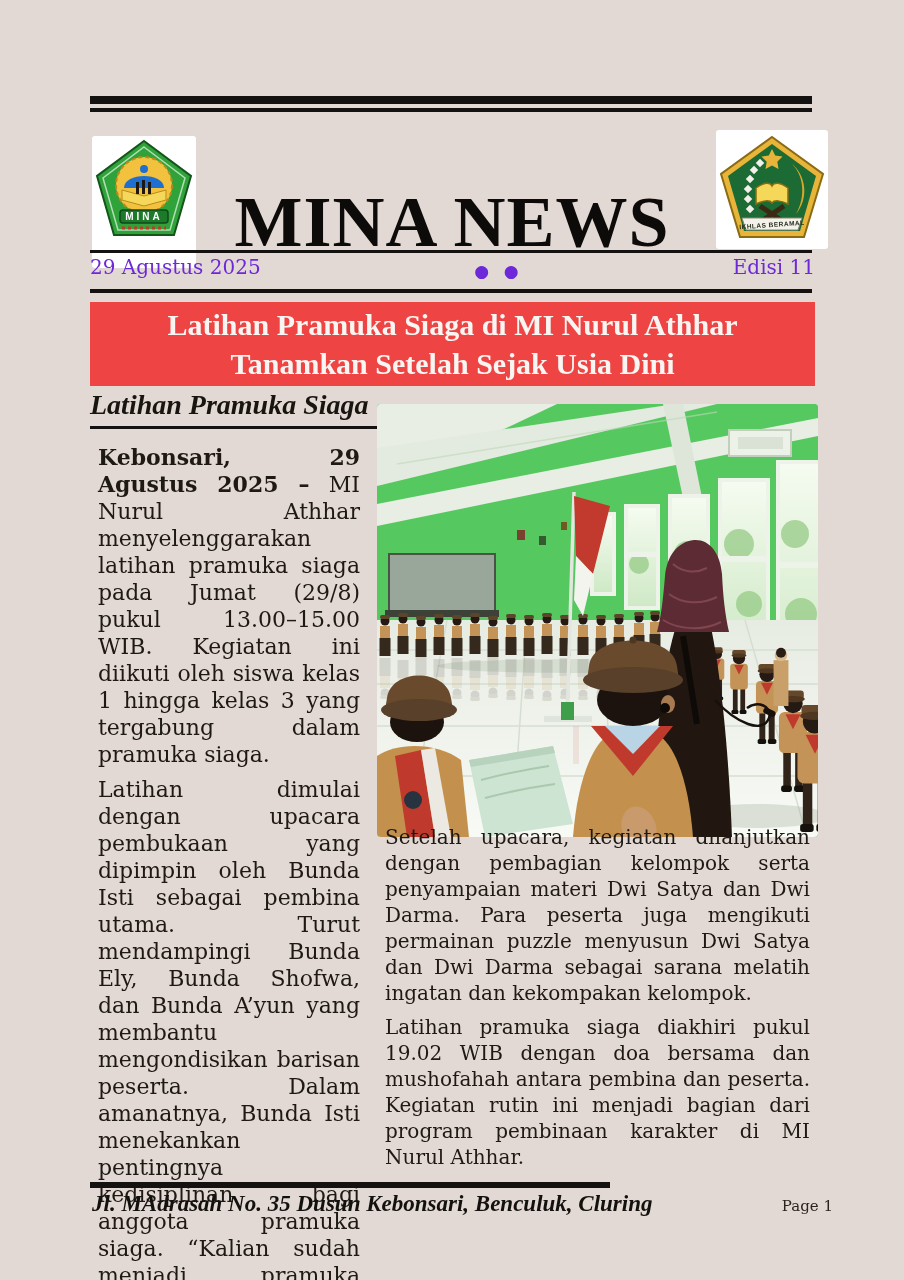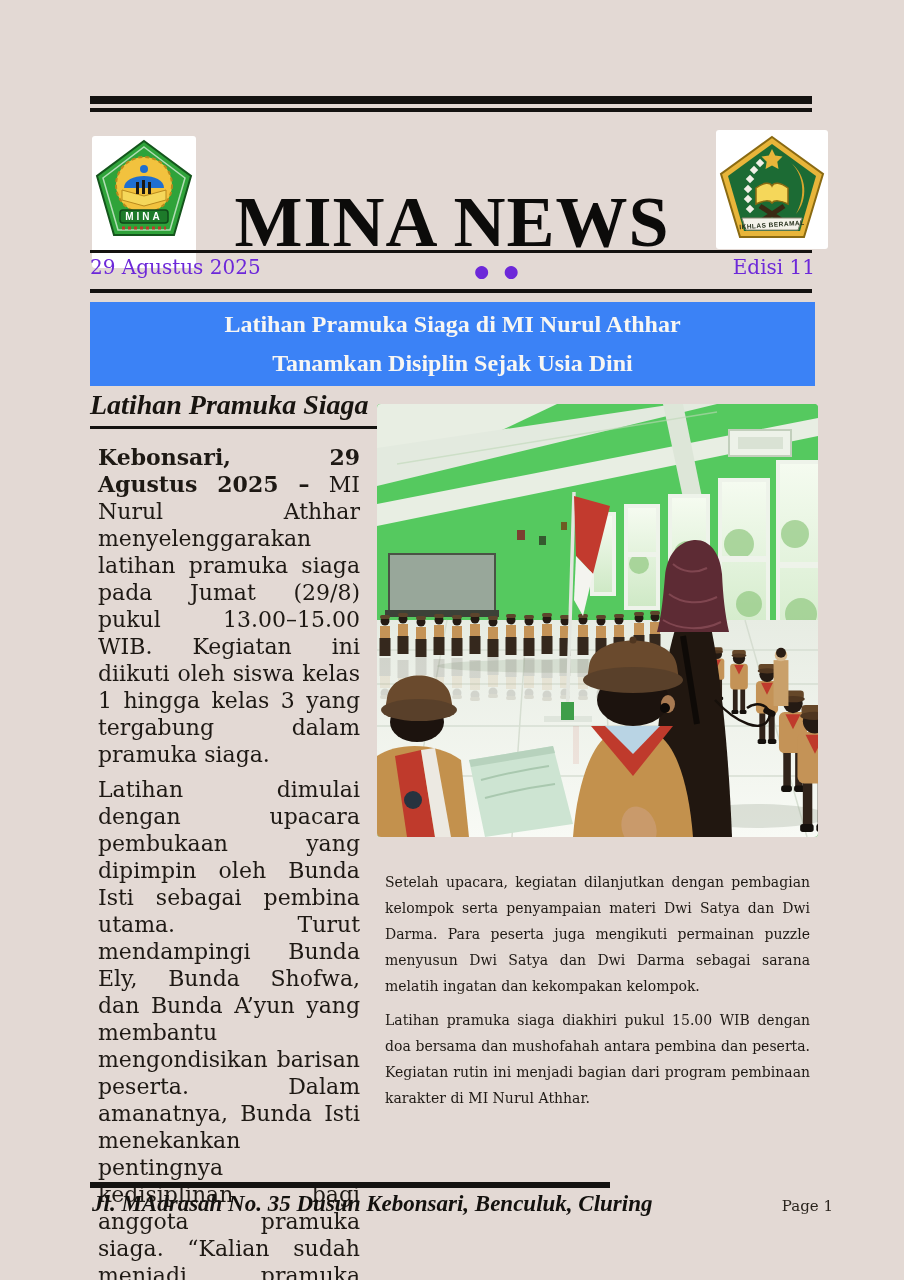--- a/index.html
+++ b/index.html
@@ -22,40 +22,40 @@
     position:absolute; left:90px; width:725px; top:255px; height:30px;
     display:flex; justify-content:space-between;
     font-size:20px; color:#6d28d9;gap:33px;
   }
   .dateline .center { display:flex; align-items:center; gap:14px; letter-spacing:0.5px; }
   .bullet { font-size:17px; line-height:1; transform:translateY(1px); }
 
   
   .headline-box {
     position:absolute; left:90px; width:725px; top:302px; height:84px;
-    background:#3b82f6; color:#f7f6f3; text-align:center;
+    background:#ef4444; color:#f7f6f3; text-align:center;
     font-family:"Liberation Serif", serif; font-weight:bold;
-    font-size:24px; line-height:39px; padding-top:3px; box-sizing:border-box;
+    font-size:30px; line-height:39px; padding-top:3px; box-sizing:border-box;
   }
   .kicker {
     position:absolute; left:90px; top:389px;
     font-family:"Liberation Serif", serif; font-style:italic; font-weight:700;
     font-size:28px; color:#181410;text-align:right;
   }
 
   
   .photo-frame {
     position:absolute; left:377px; top:404px; width:441px; height:433px;
     border-radius:4px; overflow:hidden; background:#55c95f;
   }
   .photo-frame svg { display:block; width:100%; height:100%; }
   .col { position:absolute; text-align:justify; color:#1e1914; hyphens:none; }
   .col p { margin:8px; }
   .col-left  { left:90px;  top:436px; width:278px; font-size:22px; line-height:27px; }
-  .col-right { left:377px; top:861px; width:441px; font-size:14px; line-height:26px; }
+  .col-right { left:377px; top:816px; width:441px; font-size:20px; line-height:26px; }
   .lead { font-weight:bold; }
 
   
   .footer-rule { position:absolute; left:90px; top:1182px; width:520px; height:6px; background:#141210; }
   .footer-address {
     position:absolute; left:92px; top:1191px;
     font-family:Liberation Serif, serif; font-style:italic; font-weight:700;
     font-size:23px; color:#13110e; letter-spacing:0px;
   }
   .page-number { position:absolute; right:71px; top:1197px; font-size:15px; color:#2a241d; }
@@ -114,21 +114,21 @@
     <span class="center">
       <span class="bullet">●</span>
       <span class="bullet">●</span>
     </span>
     <span>Edisi 11</span>
   </div>
   <div class="rule" style="left:90px; width:722px; top:289px; height:4px;"></div>
 
   <div class="headline-box">
     <div>Latihan Pramuka Siaga di MI Nurul Athhar</div>
-    <div>Tanamkan Disiplin Sejak Usia Dini</div>
+    <div>Tanamkan Setelah Sejak Usia Dini</div>
   </div>
 
   <div class="kicker">Latihan Pramuka Siaga</div>
   <div class="rule" style="left:90px; width:287px; top:426px; height:3px;"></div>
 
   <div class="photo-frame">
     <svg viewBox="0 0 441 433" preserveAspectRatio="none">
       <defs>
         <linearGradient id="floorG" x1="0" y1="0" x2="0" y2="1">
           <stop offset="0" stop-color="#e7ece3"></stop>
@@ -279,20 +279,20 @@
     </svg>
   </div>
 
   <div class="col col-left">
     <p><span class="lead">Kebonsari, 29 Agustus 2025 –</span><span> MI Nurul Athhar menyelenggarakan latihan pramuka siaga pada Jumat (29/8) pukul 13.00–15.00 WIB. Kegiatan ini diikuti oleh siswa kelas 1 hingga kelas 3 yang tergabung dalam pramuka siaga.</span></p>
     <p>Latihan dimulai dengan upacara pembukaan yang dipimpin oleh Bunda Isti sebagai pembina utama. Turut mendampingi Bunda Ely, Bunda Shofwa, dan Bunda A’yun yang membantu mengondisikan barisan peserta. Dalam amanatnya, Bunda Isti menekankan pentingnya kedisiplinan bagi anggota pramuka siaga. “Kalian sudah menjadi pramuka siaga, mulai sekarang harus belajar disiplin, karena pramuka mengajarkan kedisiplinan,” pesannya.</p>
   </div>
 
   <div class="col col-right">
     <p>Setelah upacara, kegiatan dilanjutkan dengan pembagian kelompok serta penyampaian materi Dwi Satya dan Dwi Darma. Para peserta juga mengikuti permainan puzzle menyusun Dwi Satya dan Dwi Darma sebagai sarana melatih ingatan dan kekompakan kelompok.</p>
-    <p>Latihan pramuka siaga diakhiri pukul 15.00 WIB dengan doa bersama dan mushofahah antara pembina dan peserta. Kegiatan rutin ini menjadi bagian dari program pembinaan karakter di MI Nurul Athhar.</p>
+    <p>Latihan pramuka siaga diakhiri pukul 19.02 WIB dengan doa bersama dan mushofahah antara pembina dan peserta. Kegiatan rutin ini menjadi bagian dari program pembinaan karakter di MI Nurul Athhar.</p>
   </div>
 
   <div class="footer-rule"></div>
   <div class="footer-address">Jl. MAdrasah No. 35 Dusun Kebonsari, Benculuk, Cluring</div>
   <div class="page-number">Page 1</div>
 
 </div>
 
 </body></html>

